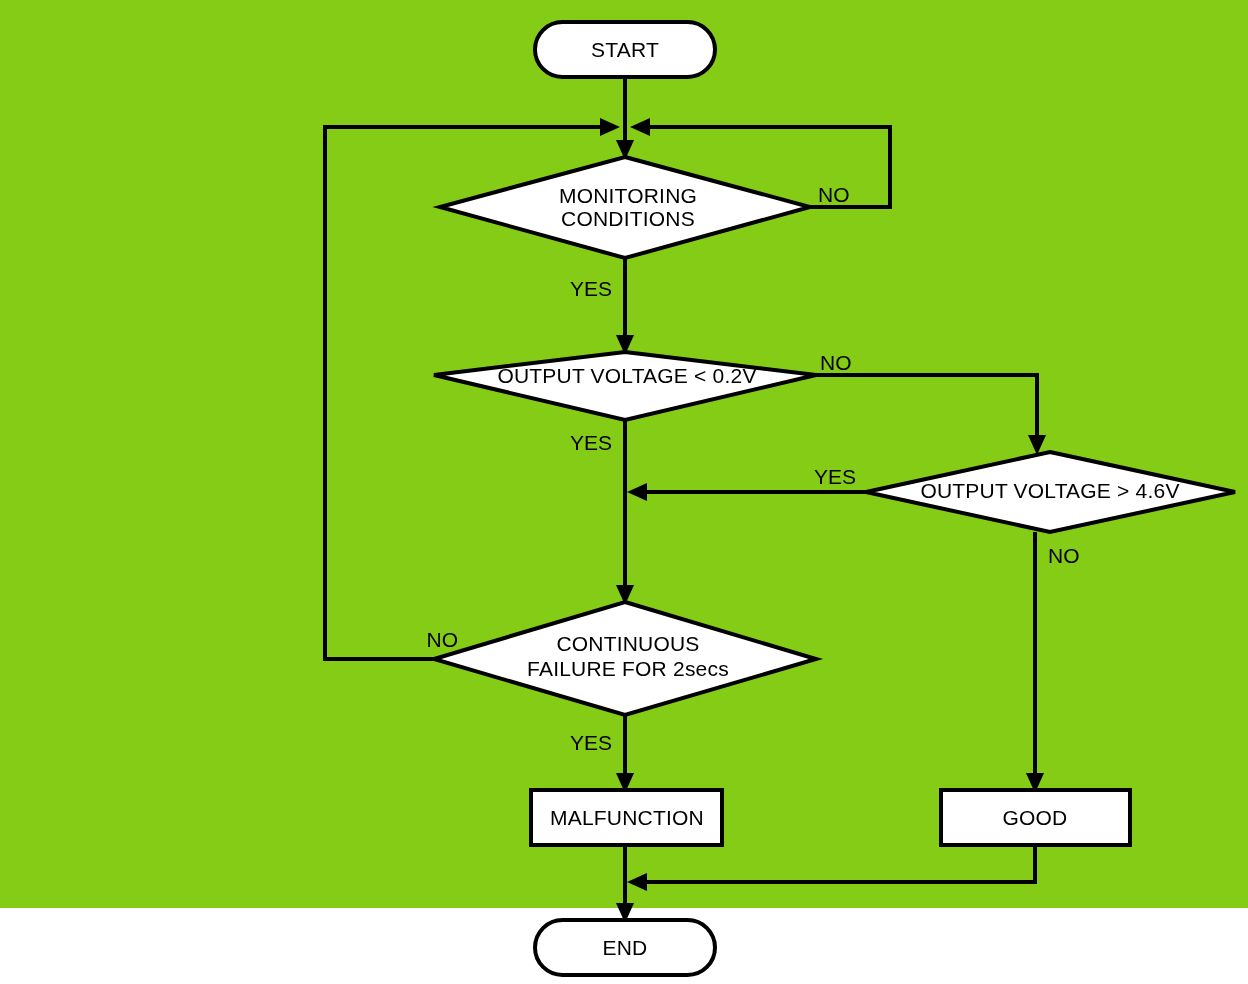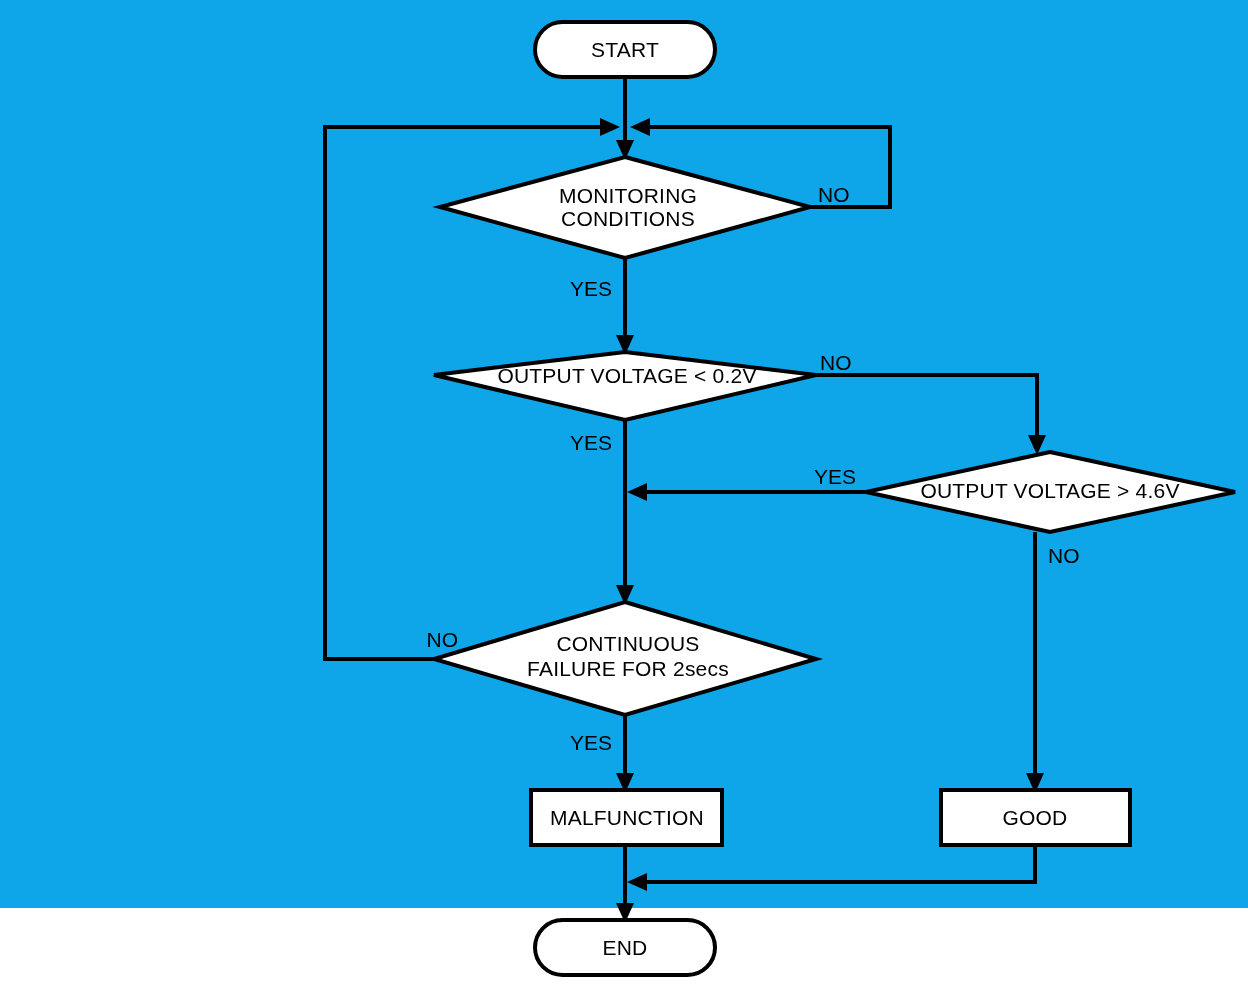--- a/index.html
+++ b/index.html
@@ -11,21 +11,21 @@
   body {
     width: 1248px;
     height: 984px;
     font-family: "Liberation Sans", sans-serif;
     overflow: hidden;
   }
   #flowchart-root {
     position: relative;
     width: 1248px;
     height: 908px;
-    background: #0ea5e9;
+    background: #84cc16;
   }
   svg#flow-svg {
     position: absolute;
     top: 0;
     left: 0;
     width: 1248px;
     height: 984px;
     display: block;
   }
   .shape-outline {

